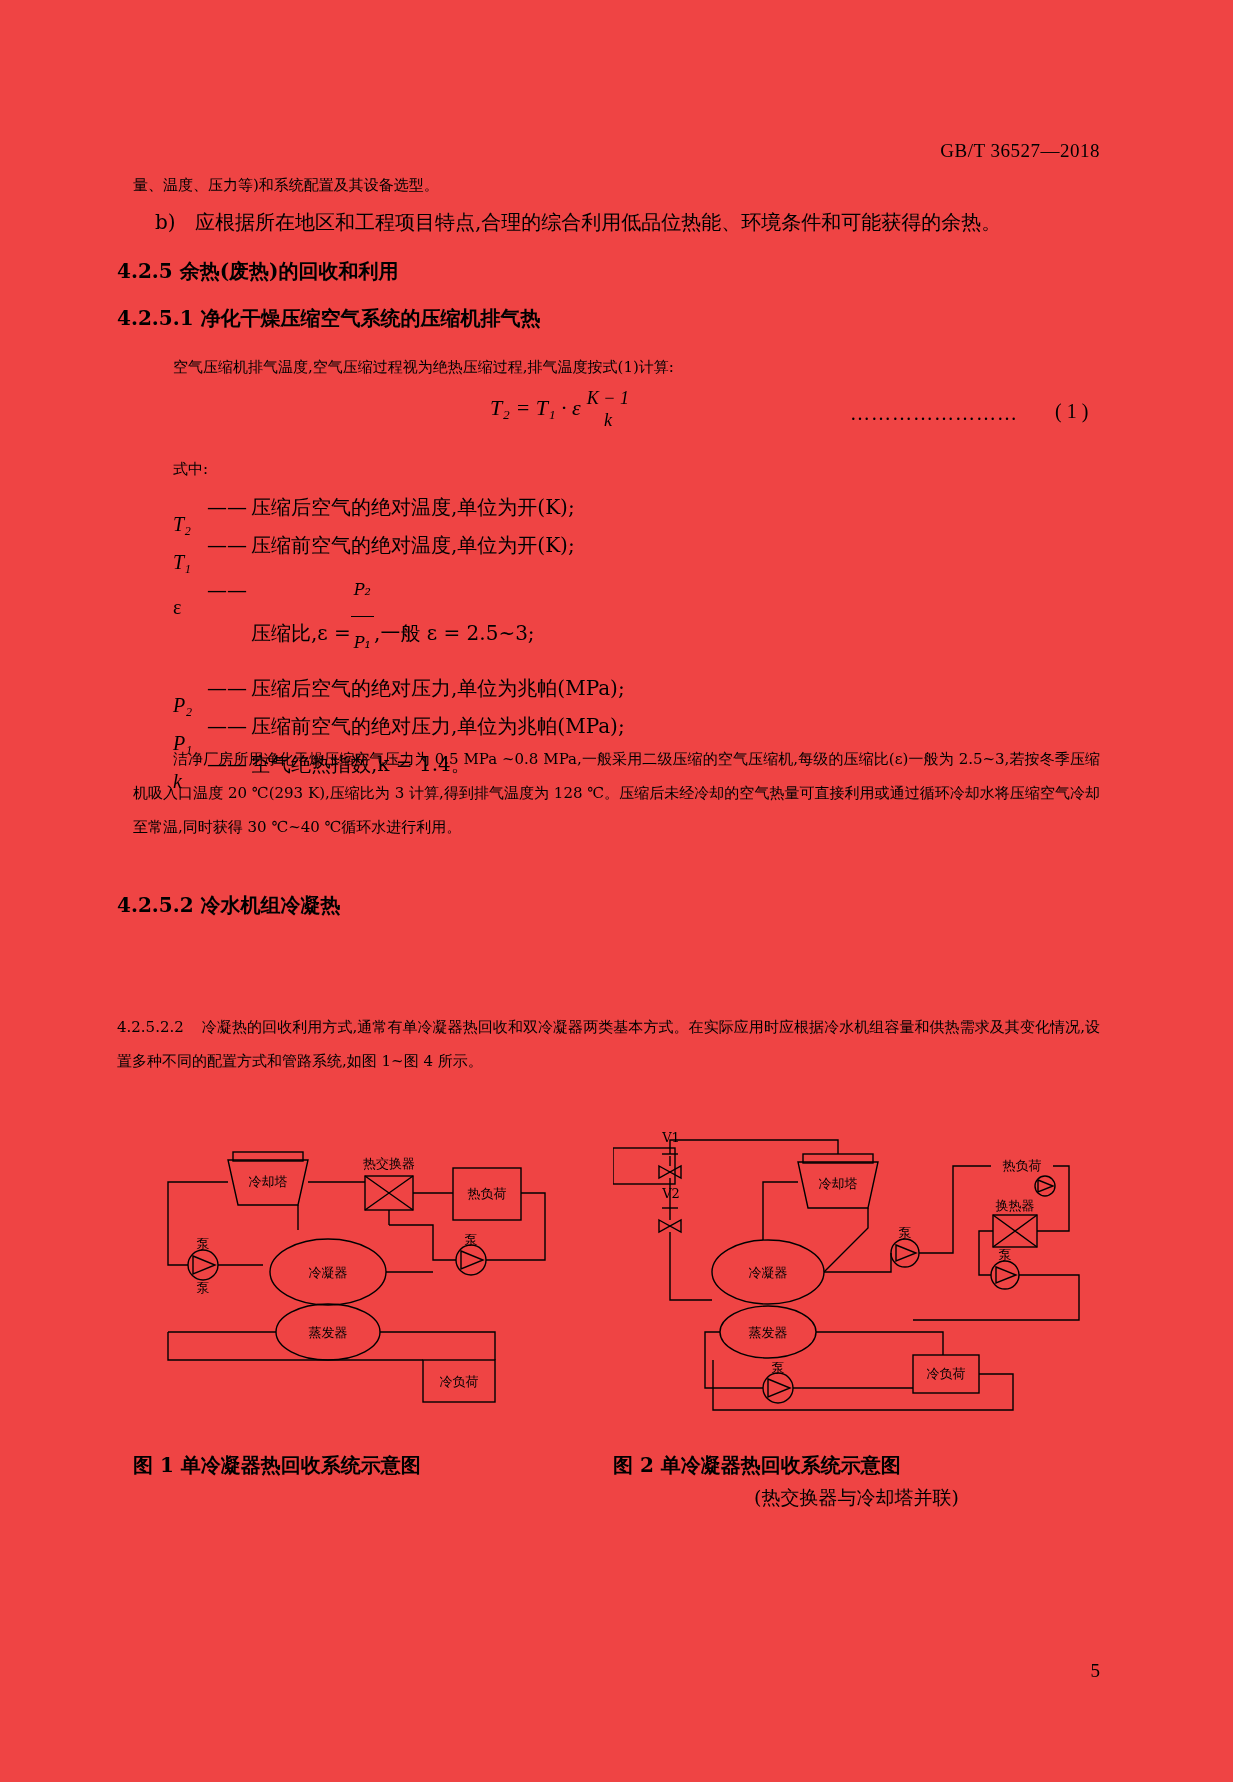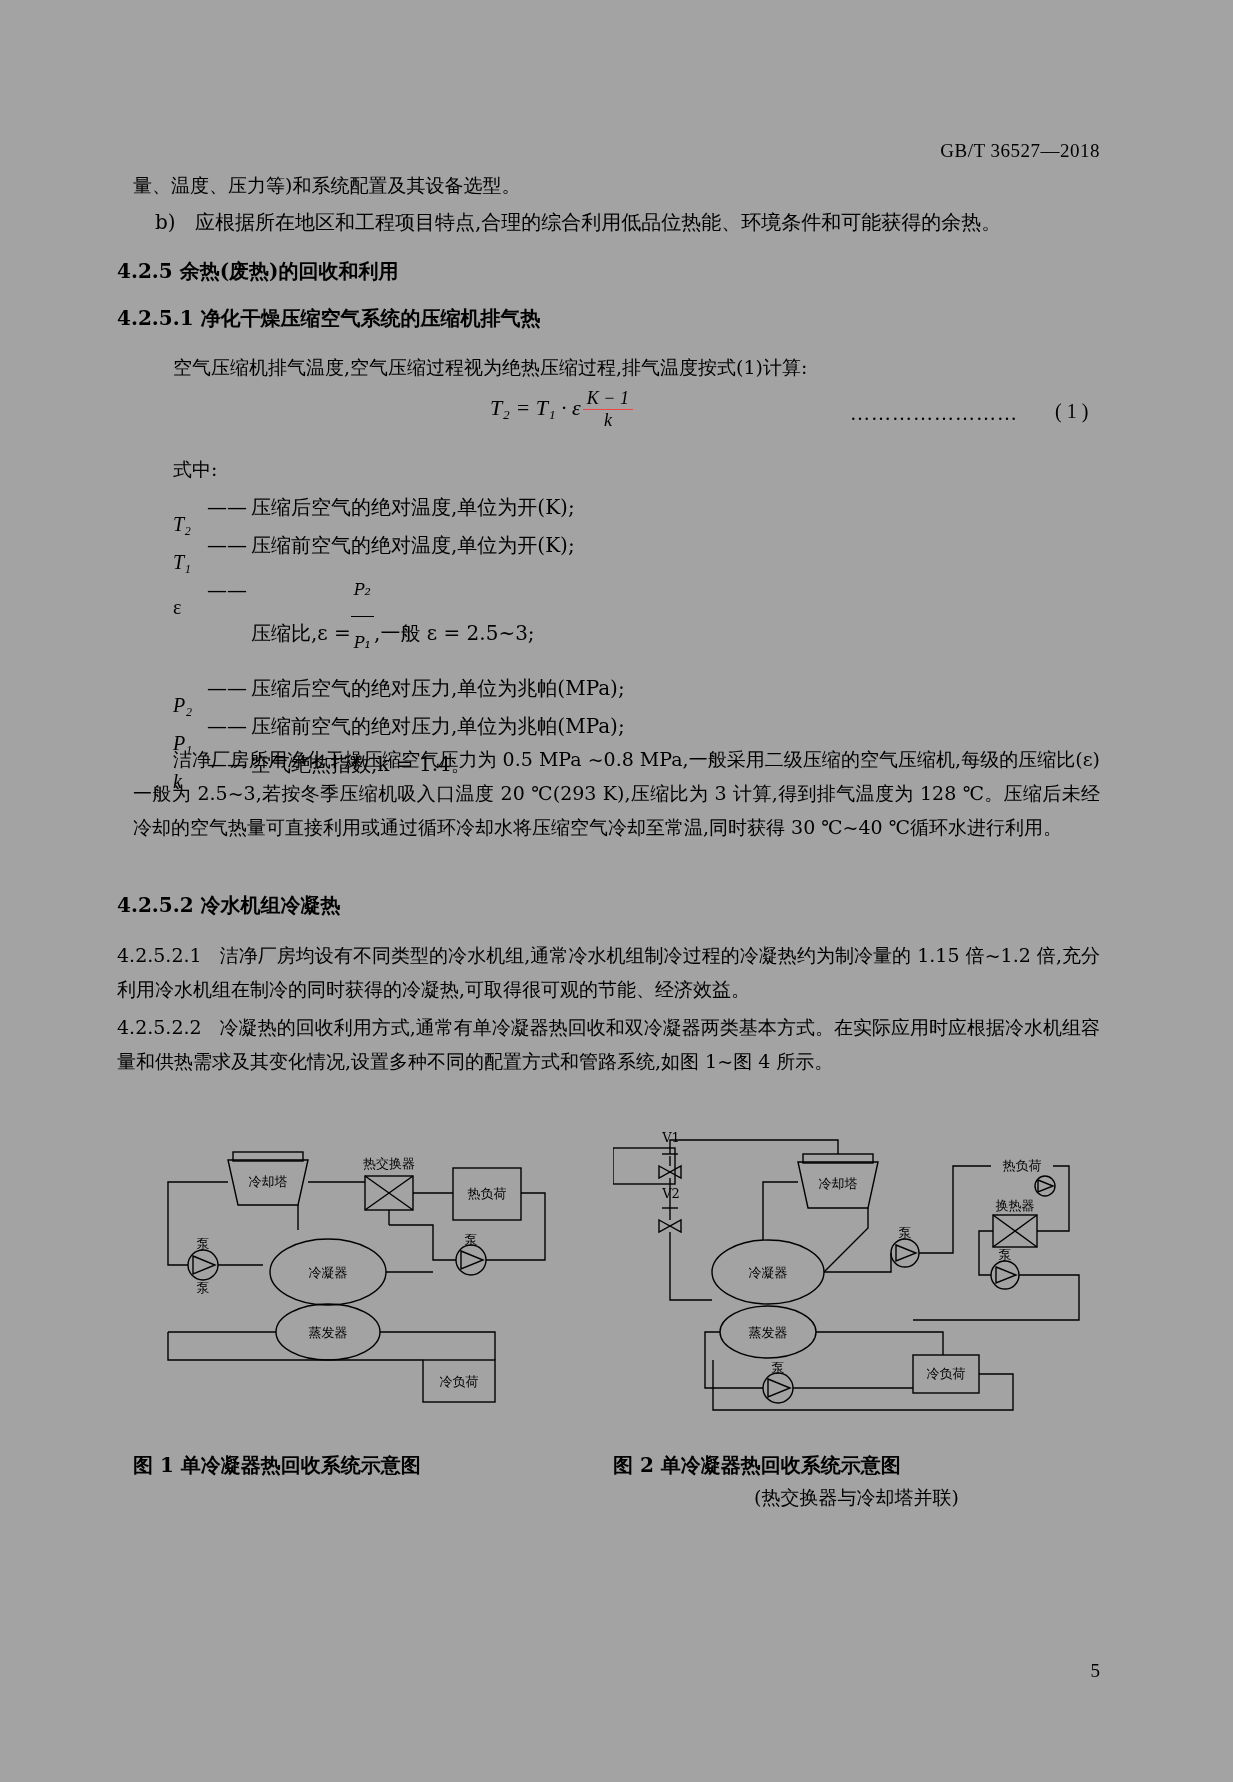--- a/index.html
+++ b/index.html
@@ -9,40 +9,40 @@
   }
   body {
     font-family: "Liberation Serif", "DejaVu Serif", serif;
     color: #000000;
   }
   .page {
     position: relative;
     width: 1233px;
     height: 1782px;
     margin: 0 auto;
-    background: #a3a3a3;
+    background: #ef4444;
     overflow: hidden;
   }
   .content {
     position: absolute;
     left: 133px;
     top: 0;
     width: 967px;
     height: 1782px;
   }
   .header-std {
     position: absolute;
     right: 0;
     top: 140px;
     font-size: 19px;
     letter-spacing: 0.5px;
     font-family: "Liberation Serif", serif;
   }
   .body-text {
-    font-size: 19px;
+    font-size: 15px;
     line-height: 34px;
     text-align: justify;
     font-family: "Liberation Serif", "DejaVu Serif", serif;
   }
   .cjk {
     font-family: "DejaVu Serif", "Liberation Serif", serif;
   }
   .indent2 { text-indent: 40px; }
   .clause-head {
     font-weight: bold;
@@ -236,23 +236,20 @@
         <span class="sym">k</span>
         <span class="dash">——</span>
         <span>空气绝热指数,k = 1.4。</span>
       </div>
     </div>
 
     <div class="blk body-text cjk indent2" style="left:0; top:742px; width:967px;">洁净厂房所用净化干燥压缩空气压力为 0.5 MPa ~0.8 MPa,一般采用二级压缩的空气压缩机,每级的压缩比(ε)一般为 2.5~3,若按冬季压缩机吸入口温度 20 ℃(293 K),压缩比为 3 计算,得到排气温度为 128 ℃。压缩后未经冷却的空气热量可直接利用或通过循环冷却水将压缩空气冷却至常温,同时获得 30 ℃~40 ℃循环水进行利用。</div>
 
     <div class="blk clause-head cjk" style="left:-16px; top:892px;">4.2.5.2  冷水机组冷凝热</div>
 
-    <div class="blk body-text cjk" style="left:-16px; top:938px; width:983px; position:absolute;">
-      <span style="margin-right:18px;">4.2.5.2.1</span><span>洁净厂房均设有不同类型的冷水机组,通常冷水机组制冷过程的冷凝热约为制冷量的 1.15 倍~1.2 倍,充分利用冷水机组在制冷的同时获得的冷凝热,可取得很可观的节能、经济效益。</span>
-    </div>
 
     <div class="blk body-text cjk" style="left:-16px; top:1010px; width:983px; position:absolute;">
       <span style="margin-right:18px;">4.2.5.2.2</span><span>冷凝热的回收利用方式,通常有单冷凝器热回收和双冷凝器两类基本方式。在实际应用时应根据冷水机组容量和供热需求及其变化情况,设置多种不同的配置方式和管路系统,如图 1~图 4 所示。</span>
     </div>
 
     <div class="figures">
 
       <div style="position:absolute; left:0; top:0; width:470px;">
         <svg width="470" height="320" viewBox="0 0 470 320">
           <g fill="none" stroke="#000" stroke-width="1.4">

